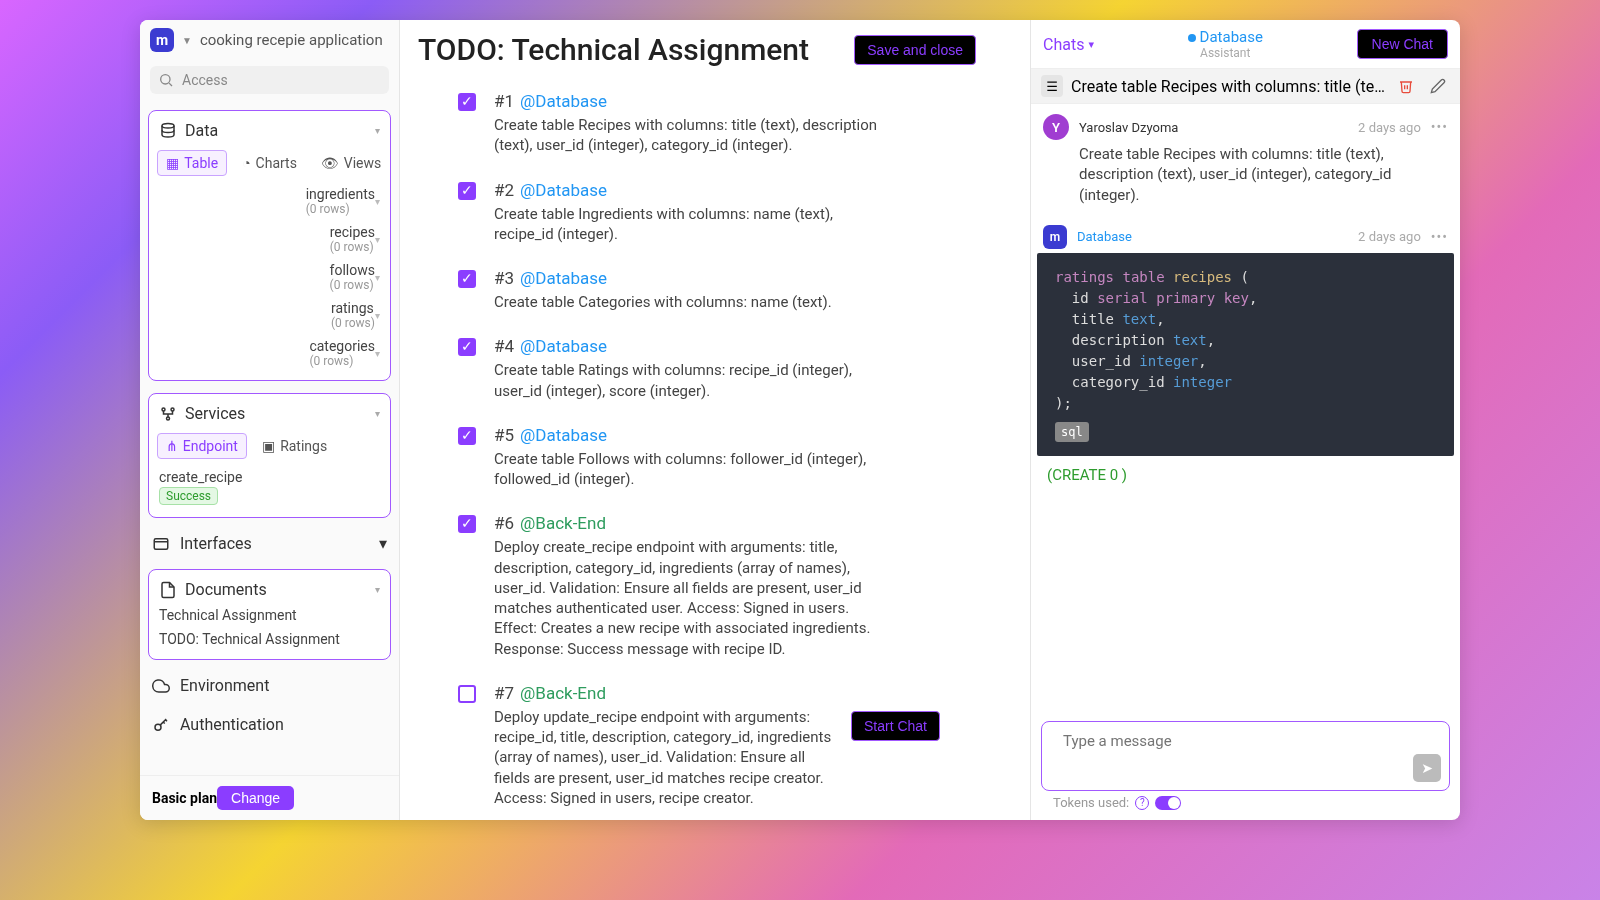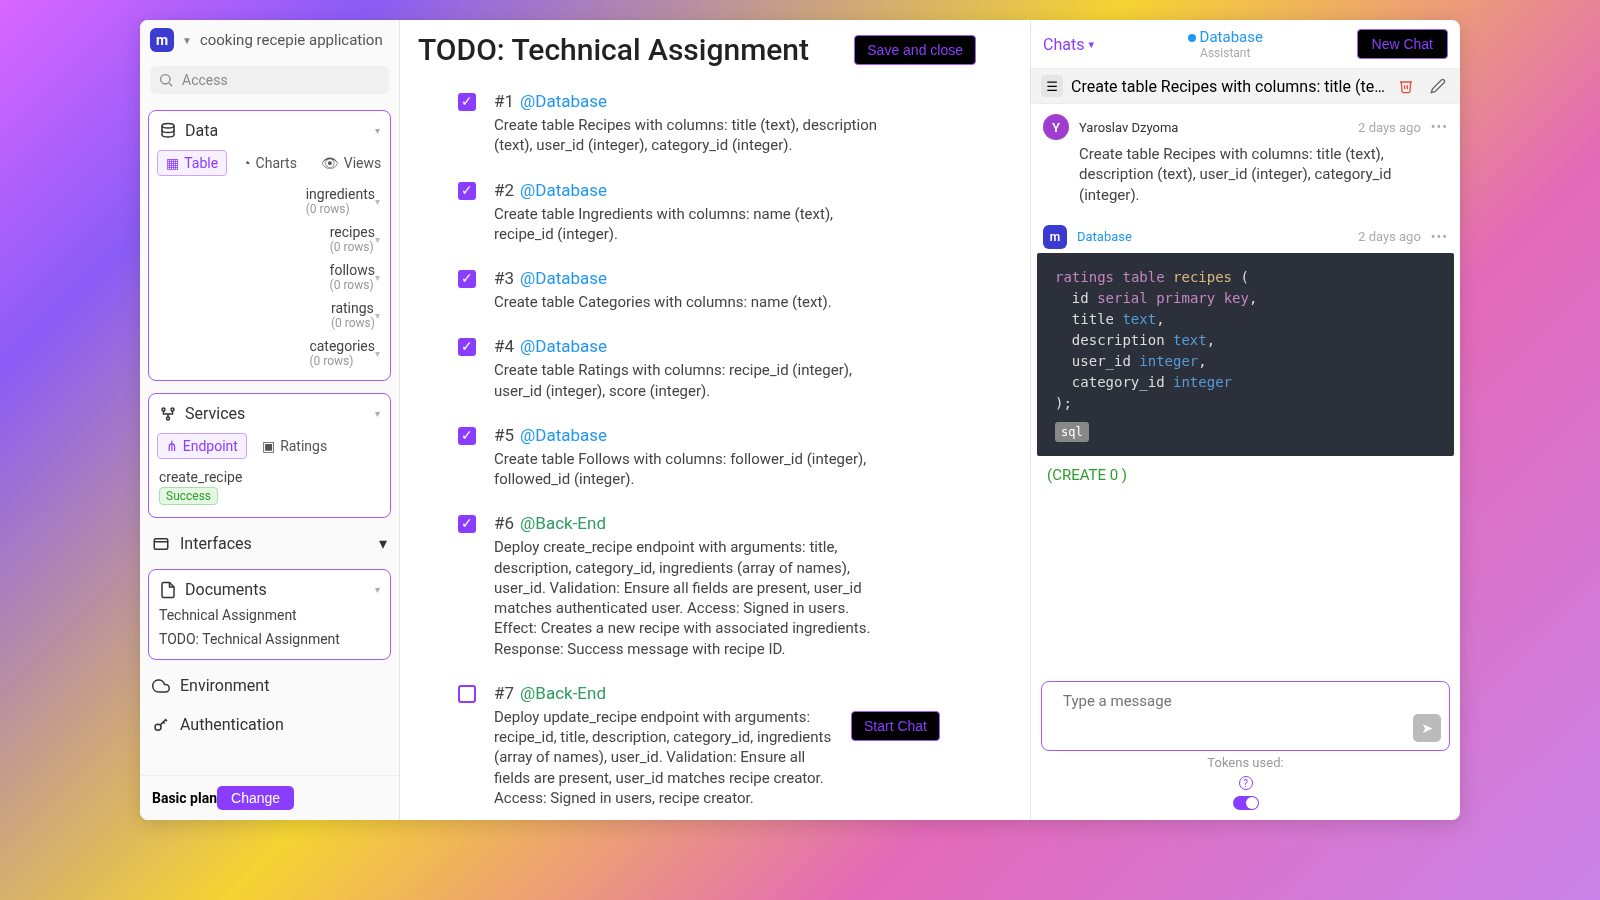--- a/index.html
+++ b/index.html
@@ -77,21 +77,21 @@
 .dots { color:#aaa; cursor:pointer; letter-spacing:1px; }
 .msg-body { margin-left:36px; color:#444; font-size:15px; margin-top:4px; line-height:1.35; }
 .code { background:#2b303b; color:#ddd; font-family: ui-monospace, Menlo, monospace; font-size:14px; padding:14px 18px; margin:0 6px; border-radius:2px; line-height:1.5; white-space:pre; overflow-x:auto; }
 .kw { color:#c586c0; } .ty { color:#569cd6; } .id { color:#d7ba7d; }
 .sql-pill { display:inline-block; background:#888; color:#fff; font-size:12px; padding:1px 6px; border-radius:3px; margin-top:8px; }
 .create-res { color:#2e9c2e; padding:10px 16px; font-size:15px; }
 .chat-input-wrap { margin-top:auto; padding:10px; }
 .chat-input { border:1.5px solid #a259ff; border-radius:8px; padding:10px 21px; min-height:70px; position:relative; }
 .chat-input textarea { border:none; width:100%; resize:none; font-size:15px; outline:none; font-family:inherit; color:#666; }
 .send { position:absolute; right:8px; bottom:8px; width:28px;height:28px;border-radius:5px;background:#bbb;color:#fff;display:flex;align-items:center;justify-content:center;cursor:pointer; }
-.tokens { color:#999; font-size:13px; padding:4px 12px 0; display:flex; align-items:center; gap:6px;flex-direction:column; }
+.tokens { color:#999; font-size:13px; padding:4px 12px 0; display:flex; align-items:center; gap:6px; }
 .toggle { width:26px;height:14px;border-radius:8px;background:#8b3dff;position:relative; }
 .toggle::after{content:"";position:absolute;right:1px;top:1px;width:12px;height:12px;border-radius:50%;background:#fff;}
 svg { display:block; }
 </style>
 </head>
 <body>
 
 <div class="app">
 
   <div class="sidebar">

